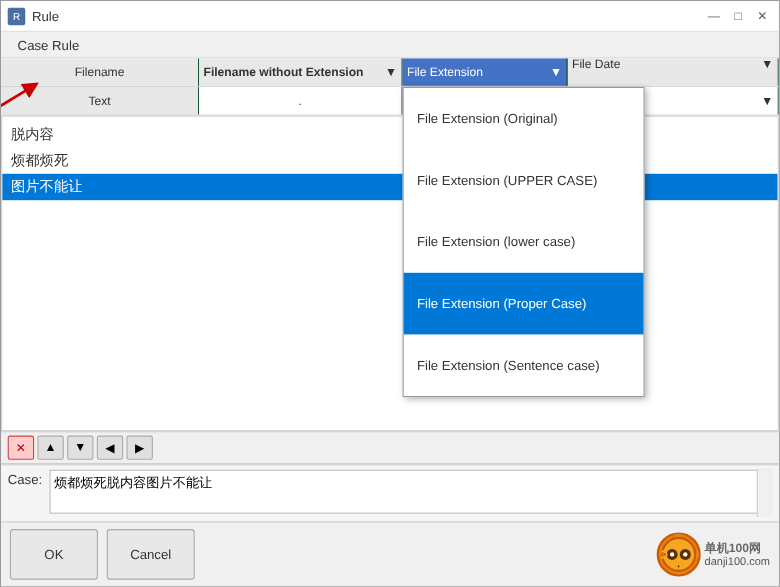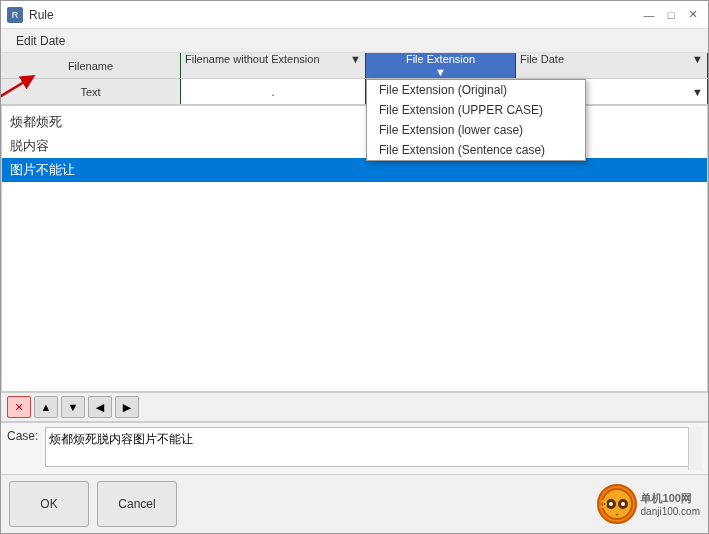--- a/index.html
+++ b/index.html
@@ -118,21 +118,21 @@
       top: 0px;
       left: 363px;
       width: 220px;
       background: white;
       border: 1px solid #999;
       box-shadow: 2px 2px 6px rgba(0,0,0,0.3);
       z-index: 100;
     }
 
     .dropdown-menu-item {
-      padding: 3px 12px;
+      padding: 21px 12px;
       font-size: 12px;
       color: #333;
       cursor: pointer;
     }
     .dropdown-menu-item.highlighted {
       background: #0078d7;
       color: white;
     }
 
     .bottom-toolbar {
@@ -288,62 +288,63 @@
       align-items: center;
       justify-content: center;
       font-size: 11px;
       color: #333;
       border-right: 1px solid #14532d;
       background: #e8e8e8;
     }
 
     .col1 { width: 180px; min-width: 180px; }
     .col2 { width: 185px; min-width: 185px; }
-    .col3 { width: 150px; min-width: 150px; background: #4472c4 !important; color: white !important; flex-direction: column; }
+    .col3 { width: 150px; min-width: 150px; background: #4472c4 !important; color: white !important; }
     .col4 { flex: 1; }
   </style>
 </head>
 <body>
 
 <div class="window">
 
   <div class="title-bar">
     <div class="title-bar-left">
       <div class="title-icon">R</div>
       <span class="title-text">Rule</span>
     </div>
     <div class="title-bar-controls">
       <button class="title-btn">—</button>
       <button class="title-btn">□</button>
       <button class="title-btn close">✕</button>
     </div>
   </div>
 
   <div class="menu-bar">
-    <div class="menu-item">Edit Date</div>
+    <div class="menu-item">Case Rule</div>
   </div>
 
   <div class="main-sections">
 
     <div class="col-header-row top-header-rows">
       <div class="col-header col1">
         <span>Filename</span>
       </div>
-      <div class="col-header col2" style="display:flex;align-items:flex-start;justify-content:space-between;padding:0 4px;">
+      <div class="col-header col2" style="display:flex;align-items:center;justify-content:space-between;padding:0 4px;font-weight:bold;">
         <span>Filename without Extension</span>
         <span>▼</span>
       </div>
       <div class="col-header col3" style="display:flex;align-items:center;justify-content:space-between;padding:0 4px;position:relative;">
         <span>File Extension</span>
         <span>▼</span>
 
         <div class="dropdown-menu" style="top:26px;left:0;">
           <div class="dropdown-menu-item">File Extension (Original)</div>
           <div class="dropdown-menu-item">File Extension (UPPER CASE)</div>
           <div class="dropdown-menu-item">File Extension (lower case)</div>
+          <div class="dropdown-menu-item highlighted">File Extension (Proper Case)</div>
           <div class="dropdown-menu-item">File Extension (Sentence case)</div>
         </div>
       </div>
       <div class="col-header col4" style="display:flex;align-items:flex-start;justify-content:space-between;padding:0 4px;">
         <span>File Date</span>
         <span>▼</span>
       </div>
     </div>
 
     <div class="col-header-row top-header-rows" style="position:relative;">
@@ -365,22 +366,22 @@
         </svg>
       </div>
       <div class="col-header col4" style="background:white;display:flex;align-items:center;justify-content:space-between;padding:0 4px;">
         <span>e</span>
         <span>▼</span>
       </div>
     </div>
 
     <div class="content-area">
       <div class="content-list">
+        <div class="list-item">脱内容</div>
         <div class="list-item">烦都烦死</div>
-        <div class="list-item">脱内容</div>
         <div class="list-item selected">图片不能让</div>
       </div>
     </div>
 
     <div class="bottom-toolbar">
       <button class="tool-icon-btn red">✕</button>
       <button class="tool-icon-btn">▲</button>
       <button class="tool-icon-btn">▼</button>
       <button class="tool-icon-btn">◀</button>
       <button class="tool-icon-btn">▶</button>

